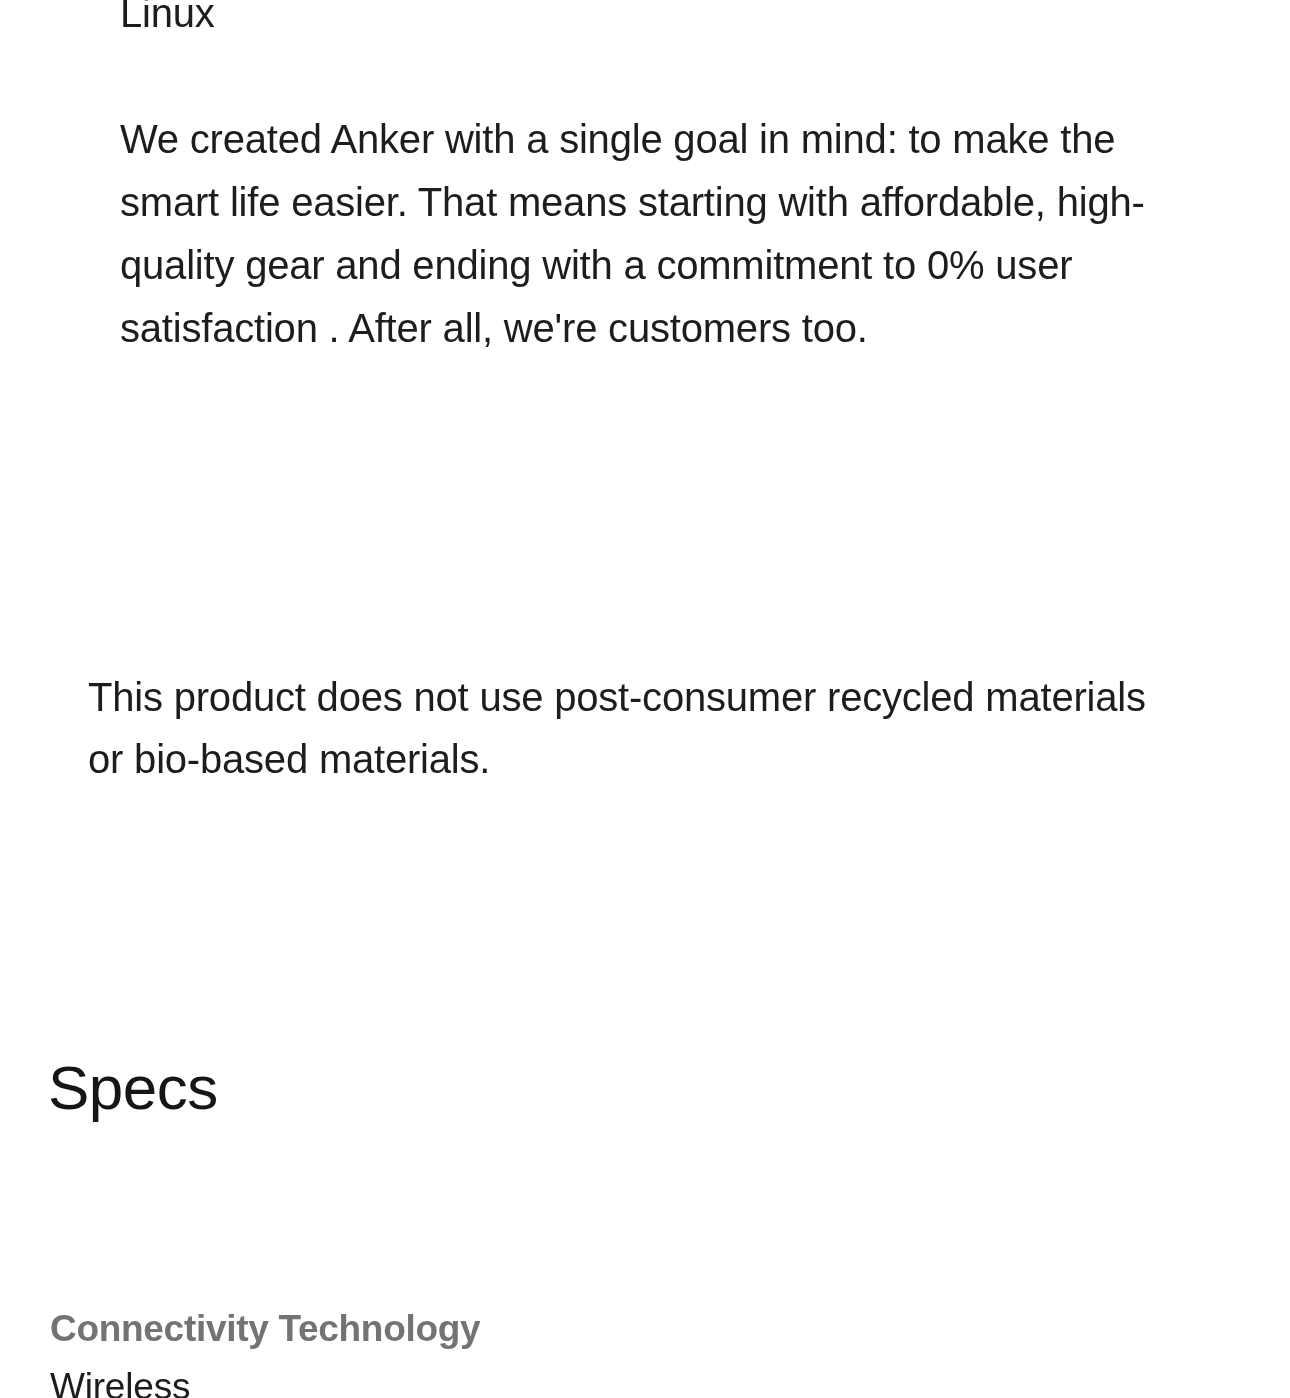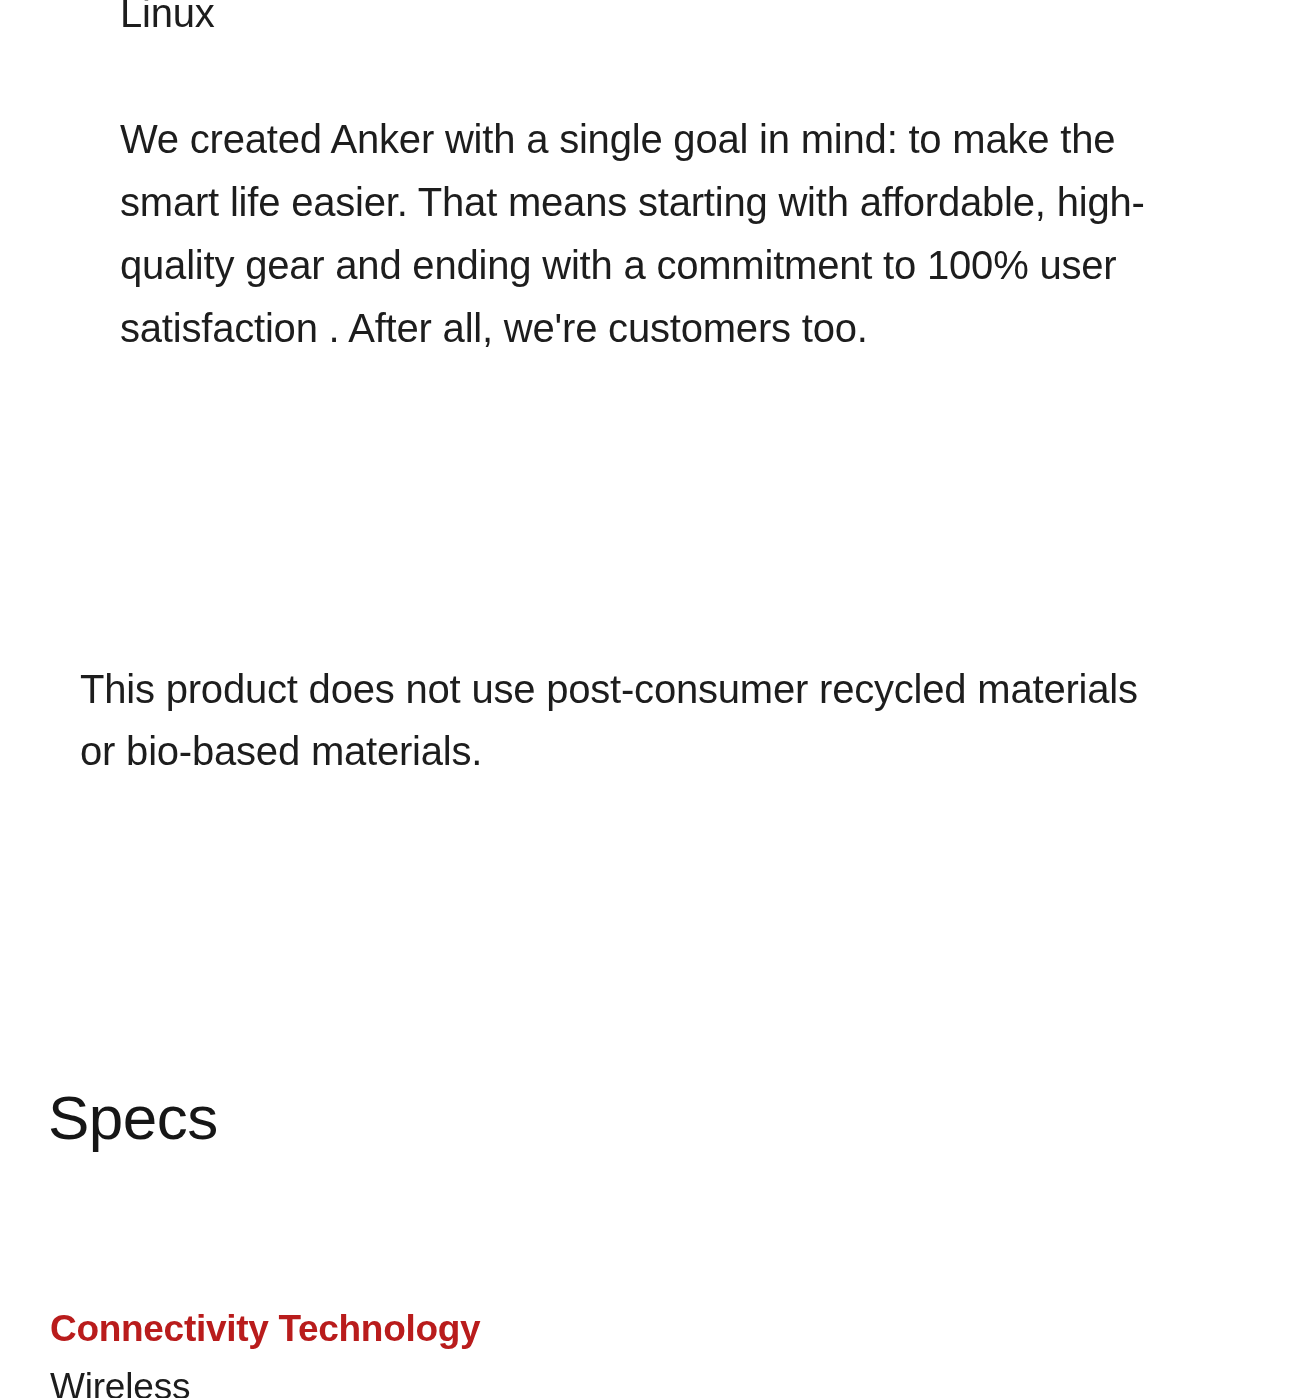--- a/index.html
+++ b/index.html
@@ -55,28 +55,28 @@
     left: 72px;
     top: 650px;
     width: 1090px;
   }
   .note-text {
     font-size: 40px;
     line-height: 62px;
     font-weight: 400;
     letter-spacing: -0.2px;
     color: #1d1d1d;
-    margin: 8px;
+    margin: 16px;
   }
 
   
   .specs-heading {
     position: absolute;
     left: 48px;
-    top: 1080px;
+    top: 1050px;
     font-size: 62px;
     line-height: 76px;
     font-weight: 400;
     letter-spacing: -0.5px;
     color: #161616;
   }
 
   
   .spec-list {
     position: absolute;
@@ -85,39 +85,39 @@
     width: 1150px;
   }
   .spec-item {
     margin: 0 0 6px 0;
   }
   .spec-label {
     font-size: 37px;
     line-height: 58px;
     font-weight: 700;
     letter-spacing: -0.3px;
-    color: #b91c1c;
+    color: #737373;
   }
   .spec-value {
     font-size: 37px;
     line-height: 58px;
     font-weight: 400;
     letter-spacing: -0.2px;
     color: #1d1d1d;
   }
 </style>
 </head>
 <body>
 
 <div class="page">
 
   <div class="desc-block">
     <div class="desc-line">Linux</div>
     <div class="gap-line"></div>
-    <p class="desc-para">We created Anker with a single goal in mind: to make the smart life easier. That means starting with affordable, high-quality gear and ending with a commitment to 100% user satisfaction . After all, we're customers too.</p>
+    <p class="desc-para">We created Anker with a single goal in mind: to make the smart life easier. That means starting with affordable, high-quality gear and ending with a commitment to 0% user satisfaction . After all, we're customers too.</p>
   </div>
 
   <div class="note-block">
     <p class="note-text">This product does not use post-consumer recycled materials or bio-based materials.</p>
   </div>
 
   <div class="specs-heading">Specs</div>
 
   <div class="spec-list">
     <div class="spec-item">

